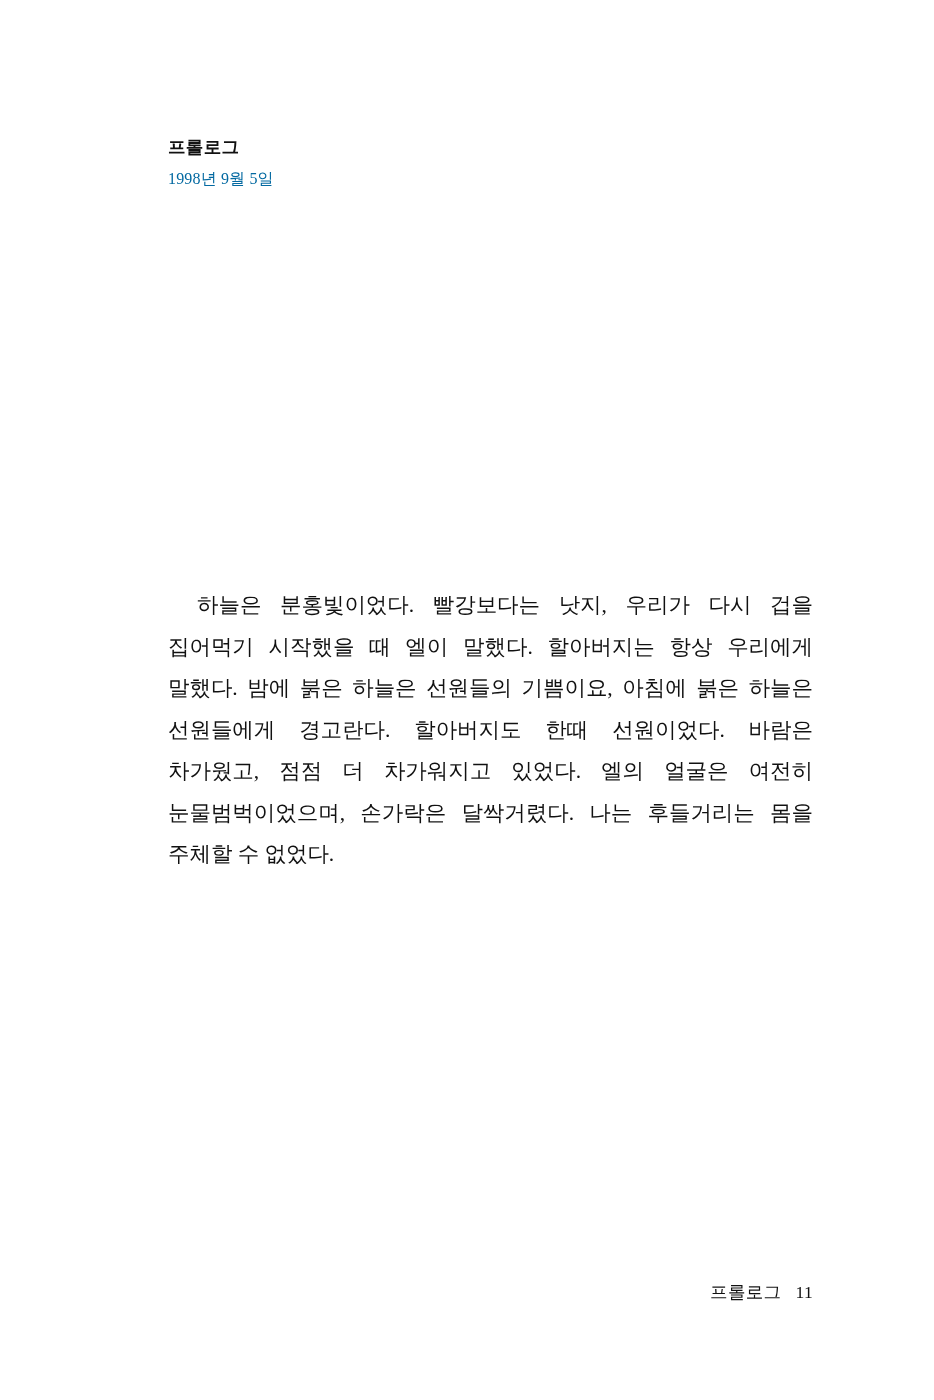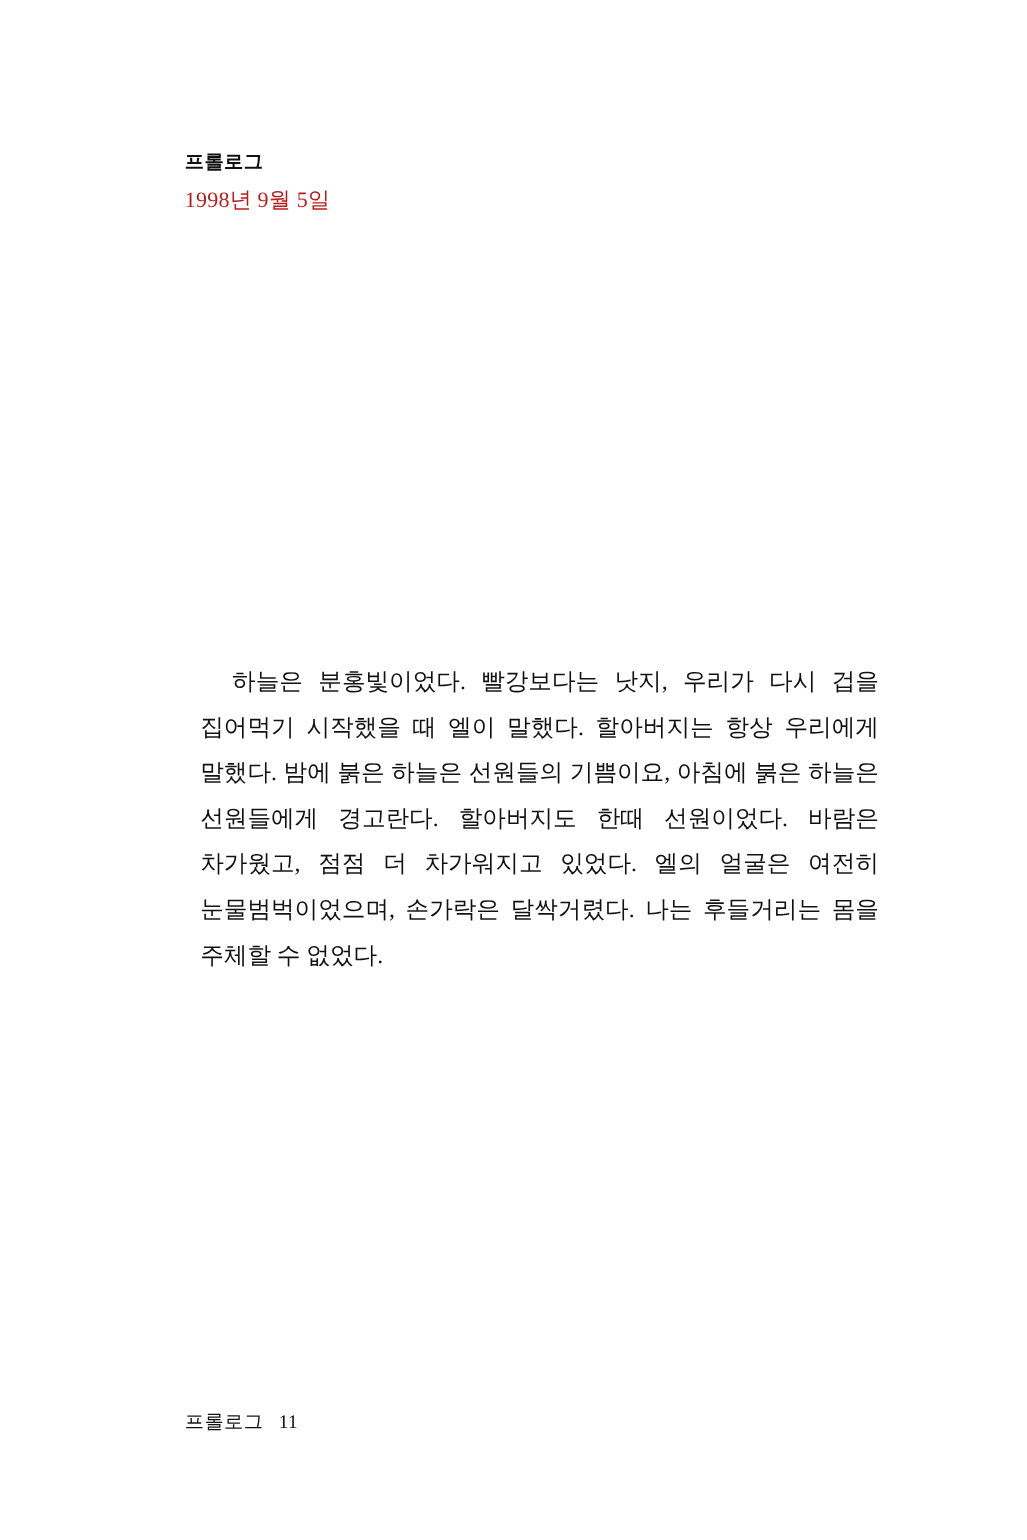--- a/index.html
+++ b/index.html
@@ -31,53 +31,53 @@
   }
   .chapter-label {
     font-size: 17.5px;
     font-weight: 700;
     letter-spacing: 0.02em;
     line-height: 1.5;
     color: #111111;
     margin: 0 0 8px 0;
   }
   .chapter-date {
-    font-size: 20px;
+    font-size: 16px;
     font-weight: 400;
     line-height: 1.4;
-    color: #b91c1c;
+    color: #0369a1;
     margin: 0;
     letter-spacing: 0.01em;
   }
   .body-block {
     position: absolute;
     left: 168px;
     top: 585px;
     width: 645px;
   }
   .body-block p {
-    margin: 14px;
+    margin: 0;
     font-size: 21.5px;
     line-height: 41.5px;
     text-align: justify;
     text-justify: inter-character;
     text-indent: 1.35em;
     letter-spacing: -0.002em;
     word-break: keep-all;
     color: #111111;
   }
   .body-block p + p {
     margin-top: 0;
   }
   .footer {
     position: absolute;
     left: 168px;
     top: 1280px;
     width: 645px;
-    text-align: left;
+    text-align: right;
     font-size: 17.5px;
     letter-spacing: 0.02em;
     color: #111111;
   }
   .footer .folio-label {
     margin-right: 14px;
   }
   .footer .folio-number {
     font-family: "Liberation Serif", "DejaVu Serif", serif;
   }

